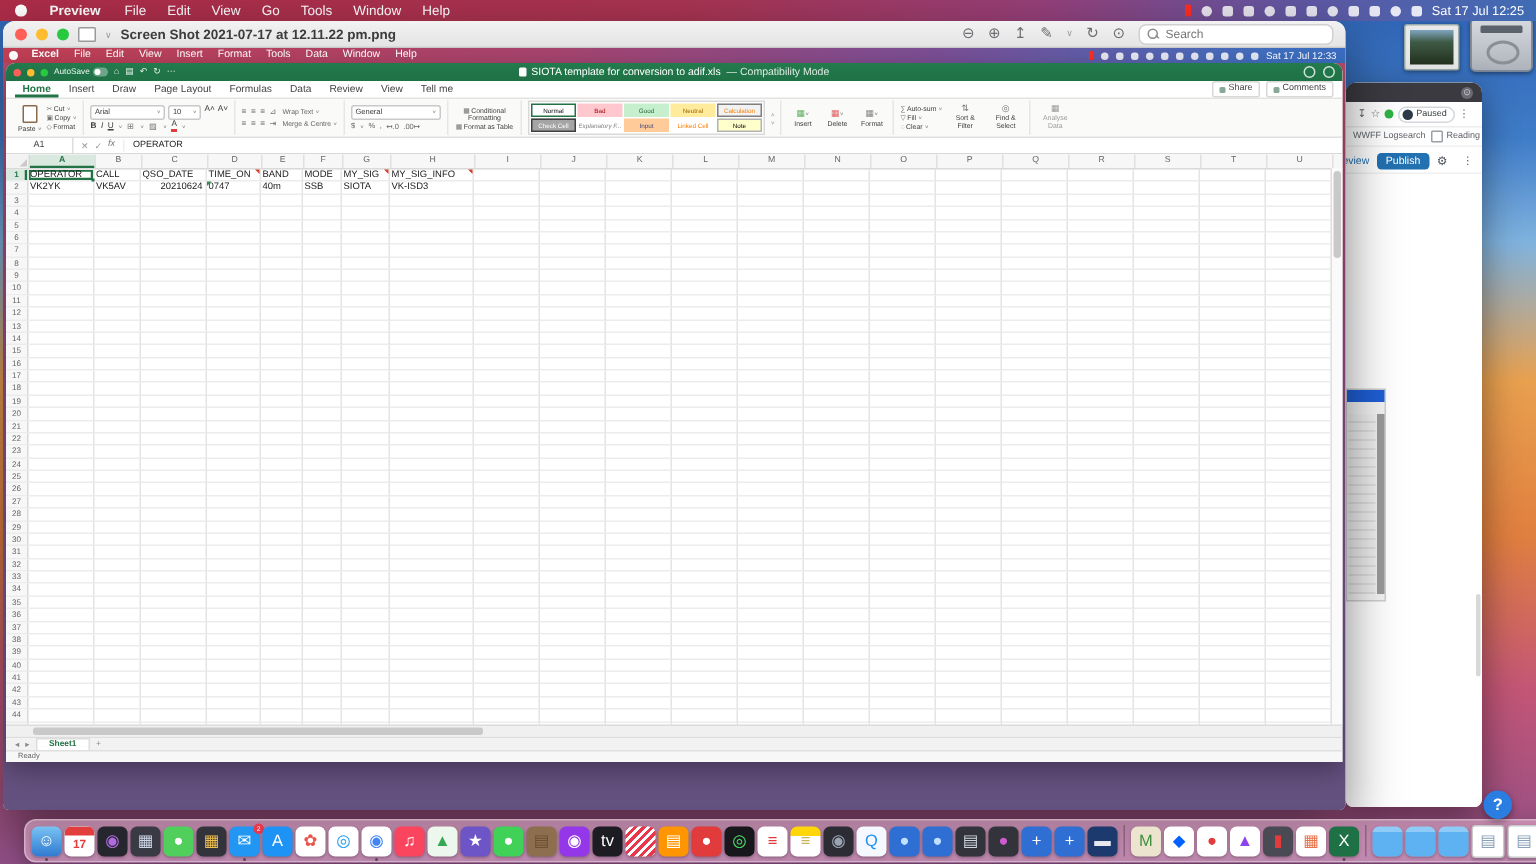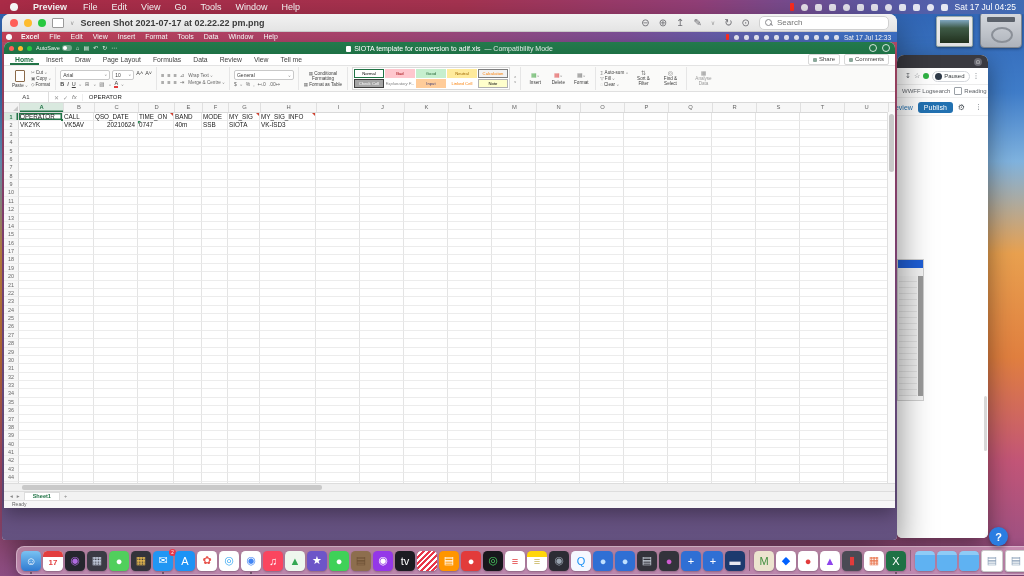--- a/index.html
+++ b/index.html
@@ -230,32 +230,32 @@
           <span class="sic"></span>
           <span class="sic round"></span>
           <span class="sic"></span>
           <span class="sic"></span>
           <span class="sic round"></span>
           <span class="sic"></span>
           <span class="sic"></span>
           <span class="sic round"></span>
           <span class="sic"></span>
         </span>
-      <span class="clock">Sat 17 Jul 04:25</span>
+      <span class="clock">Sat 17 Jul 12:25</span>
     </div>
   </div>
 
   <div class="abs preview">
     <div class="ptitle">
       <span class="tl r"></span>
       <span class="tl y"></span>
       <span class="tl g"></span>
       <span class="proxy"></span>
       <span class="pchev">∨</span>
-      <span class="ptext">Screen Shot 2021-07-17 at 02.22.22 pm.png</span>
+      <span class="ptext">Screen Shot 2021-07-17 at 12.11.22 pm.png</span>
       <div class="ptools">
         <span class="ic">⊖</span>
         <span class="ic">⊕</span>
         <span class="ic">↥</span>
         <span class="ic">✎</span>
         <span class="ic pchev">∨</span>
         <span class="ic">↻</span>
         <span class="ic">⊙</span>
         <span class="searchpill">
           <span class="mag"></span>

